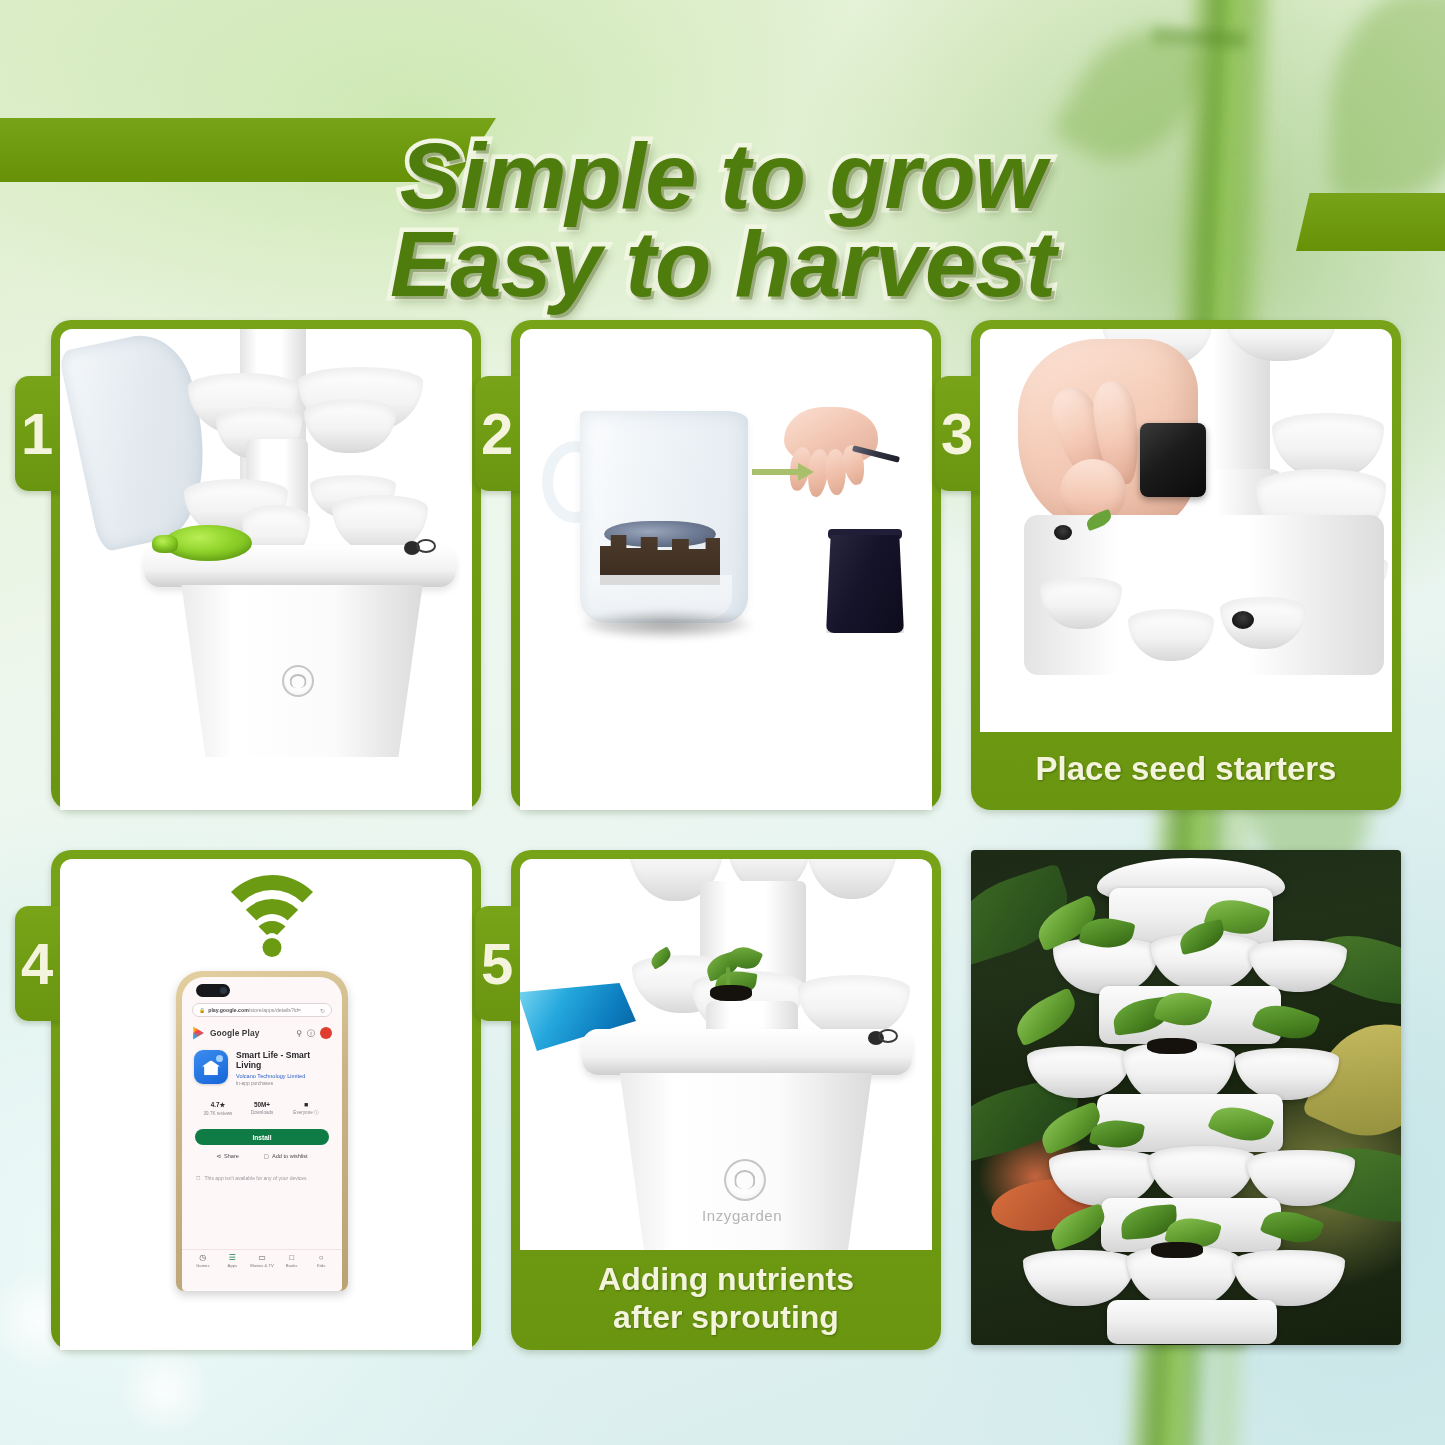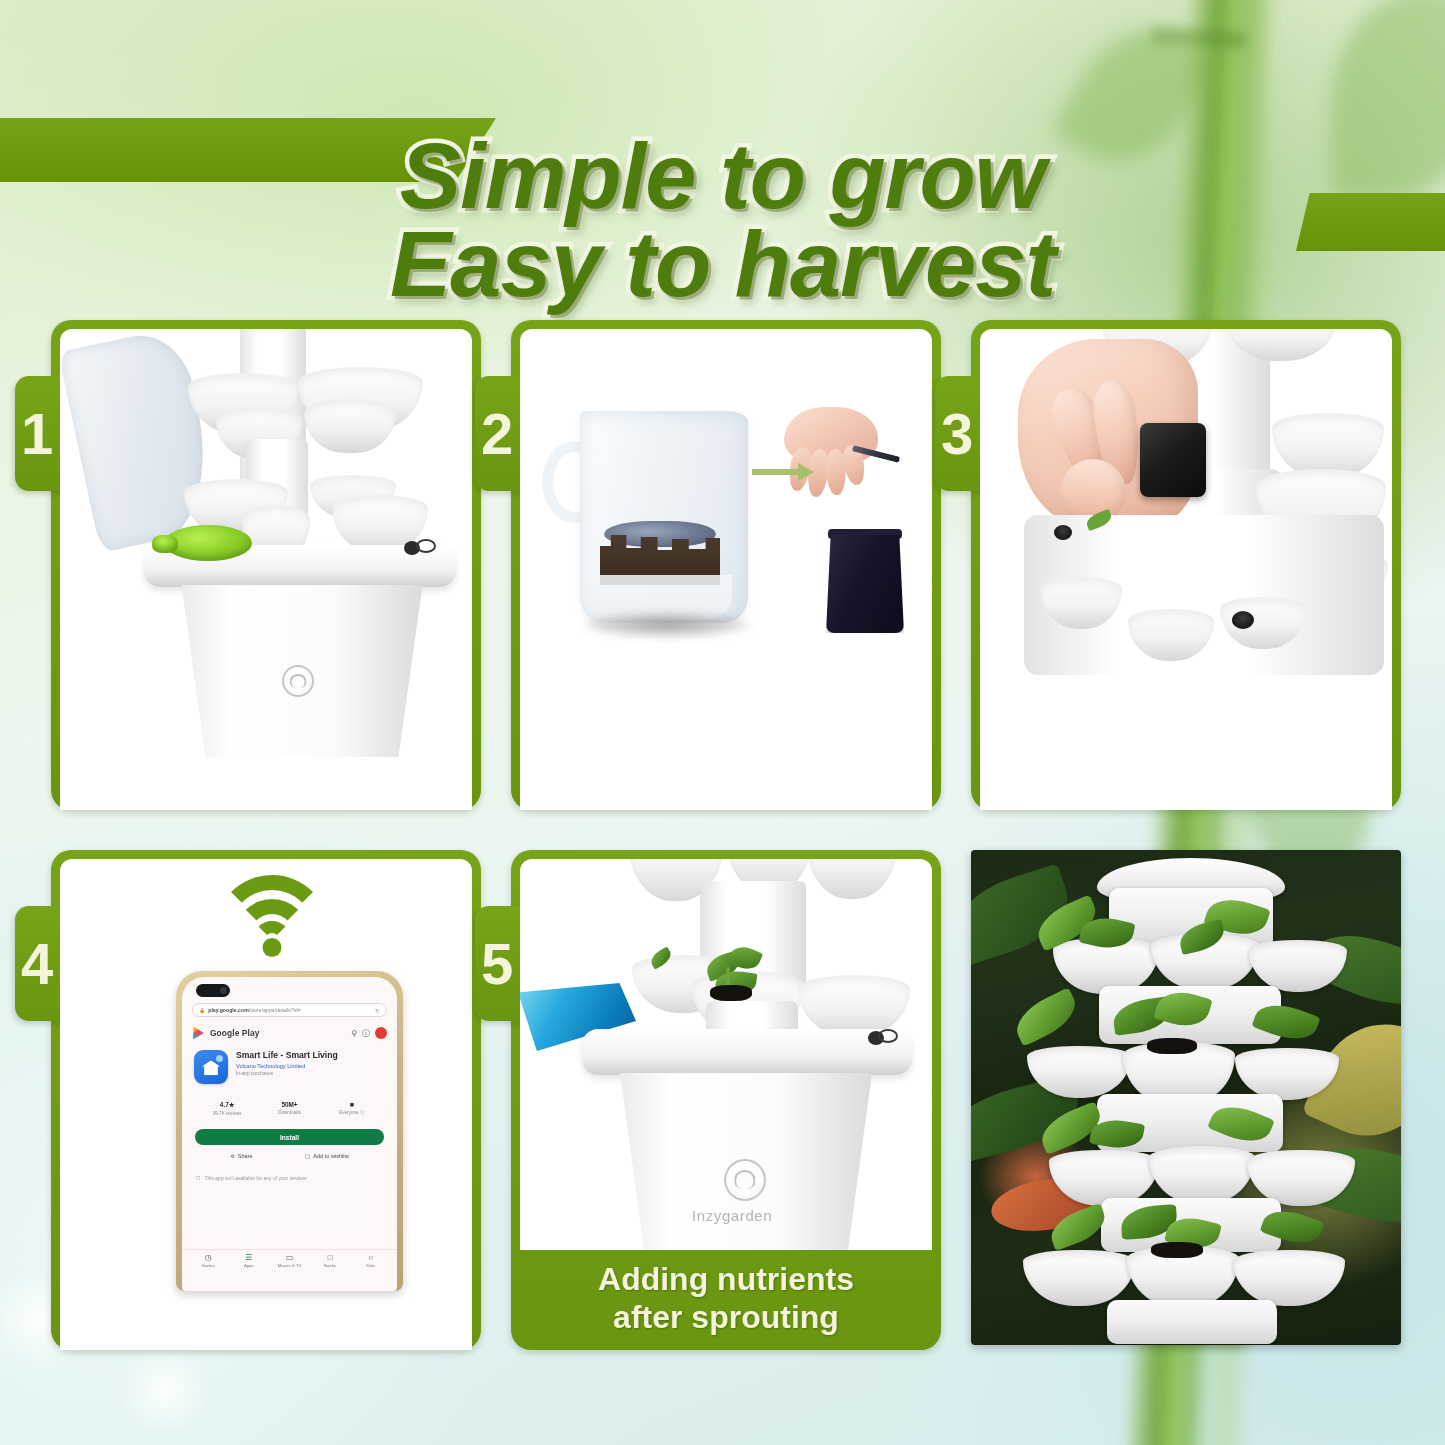--- a/index.html
+++ b/index.html
@@ -710,39 +710,40 @@
 
           <div class="tower-col" style="left:44px; top:186px; width:360px; height:160px; border-radius:14px;"></div>
           <div class="bowl" style="left:60px; top:248px; width:82px; height:52px;"></div>
           <div class="bowl" style="left:148px; top:280px; width:86px; height:52px;"></div>
           <div class="bowl" style="left:240px; top:268px; width:86px; height:52px;"></div>
           <div class="hole-dark" style="left:252px; top:282px; width:22px; height:18px;"></div>
           <div class="hole-dark" style="left:74px; top:196px; width:18px; height:15px;"></div>
           <div class="sprout-tiny" style="left:106px; top:184px; width:26px; height:14px; transform:rotate(-20deg);"></div>
         </div>
       </div>
+      <div class="card-label">Place seed starters</div>
     </div>
 
     <div style="grid-column:1/4;"></div>
 
     <div class="card">
       <div class="num-tab">
         <span>4</span>
       </div>
       <div class="card-photo">
         <div class="scene">
 
           <div class="wifi" style="left:152px; top:14px;">
             <div class="wifi-arc" style="top:2px; width:116px; height:116px;"></div>
             <div class="wifi-arc" style="top:26px; width:74px; height:74px;"></div>
             <div class="wifi-arc" style="top:48px; width:38px; height:38px; border-width:12px;"></div>
             <div class="wifi-dot" style="bottom:-4px;"></div>
           </div>
 
-          <div class="phone" style="left:116px; top:112px; width:227px; height:320px;">
+          <div class="phone" style="left:116px; top:112px; width:172px; height:320px;">
             <div class="phone-screen">
               <div class="cam-pill"></div>
 
               <div class="url-bar">
                 <span style="font-size:5px;color:#8c8c90;">🔒</span>
                 <span class="url-text"><b>play.google.com</b><span>/store/apps/details?id=</span></span>
                 <span style="font-size:6px;color:#9a9a9e;">↻</span>
               </div>
 
               <div class="gp-header">
@@ -856,21 +857,21 @@
           <div class="leaf-green" style="left:130px; top:92px; width:22px; height:14px; transform:rotate(-30deg);"></div>
 
           <div class="nutrient-pack" style="left:-2px; top:124px; width:118px; height:68px;"></div>
 
           <div class="resv-lid" style="left:62px; top:170px; width:330px; height:46px;"></div>
           <div class="drain-knob" style="left:348px; top:172px; width:16px; height:14px;"></div>
           <div class="drain-tube" style="left:358px; top:170px; width:20px; height:14px;"></div>
 
           <div class="resv-body" style="left:86px; top:214px; width:280px; height:186px;"></div>
           <div class="logo-emblem" style="left:204px; top:300px; width:42px; height:42px;"></div>
-          <div class="logo-text" style="left:172px; top:348px;">Inzygarden</div>
+          <div class="logo-text" style="left:182px; top:348px;">Inzygarden</div>
         </div>
       </div>
       <div class="card-label two-line">Adding nutrients
 after sprouting</div>
     </div>
 
     <div style="position:relative; width:430px; margin:0 auto;">
       <div class="garden-photo" style="position:relative; width:100%; height:495px; border-radius:4px; box-shadow:0 3px 8px rgba(0,0,0,.25);">
 
         <div class="g-leaf" style="left:-20px; top:30px; width:120px; height:70px; background:linear-gradient(140deg,#3e6b24,#23451a); transform:rotate(-18deg);"></div>

